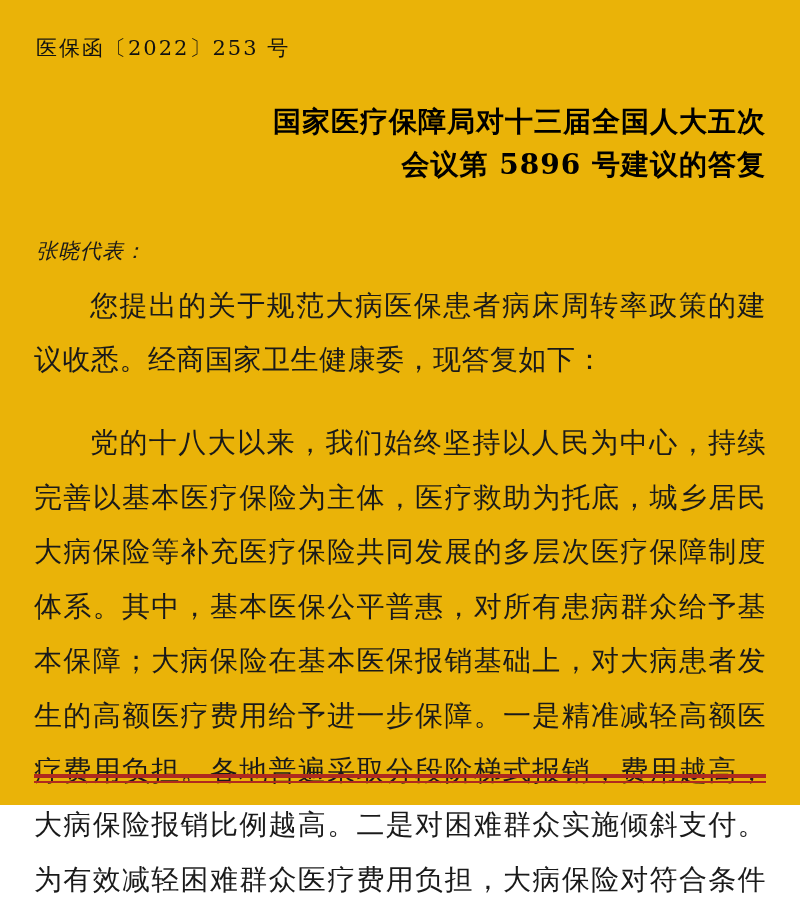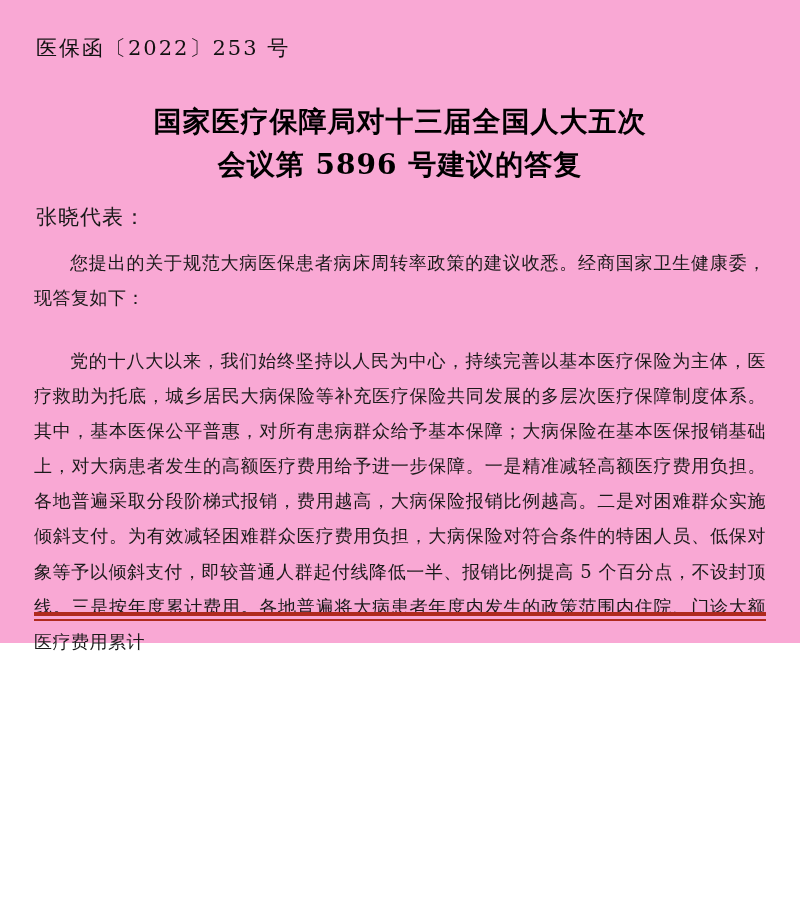--- a/index.html
+++ b/index.html
@@ -10,25 +10,25 @@
   body {
     width: 800px;
     height: 911px;
     font-family: "DejaVu Serif", "Liberation Serif", serif;
     color: #1a1a1a;
     position: relative;
     overflow: hidden;
   }
   .page {
     width: 800px;
-    height: 643px;
+    height: 805px;
     position: relative;
     box-sizing: border-box;
     padding: 0 34px;
-    background: #f9a8d4;
+    background: #eab308;
   }
   .doc-number {
     font-family: "DejaVu Serif", "Liberation Serif", serif;
     font-size: 21px;
     letter-spacing: 2px;
     color: #111;
     padding-top: 34px;
     padding-left: 2px;
     white-space: nowrap;
   }
@@ -37,29 +37,31 @@
     text-align: center;
     font-size: 28px;
     font-weight: bold;
     line-height: 1.55;
     letter-spacing: 1px;
     color: #000;
   }
   .title-line {
     display: block;
     white-space: nowrap;
+    text-align: right;
   }
   .salutation {
-    margin-top: 16px;
+    margin-top: 50px;
     font-size: 21px;
     letter-spacing: 1px;
     padding-left: 2px;
+    font-style: italic;
   }
   .para {
-    font-size: 18px;
+    font-size: 28px;
     line-height: 1.95;
     text-align: justify;
     text-justify: inter-ideograph;
     letter-spacing: 0.5px;
     margin: 28px 0 0 0;
     text-indent: 2em;
   }
   .para-first {
     margin-top: 14px;
   }

